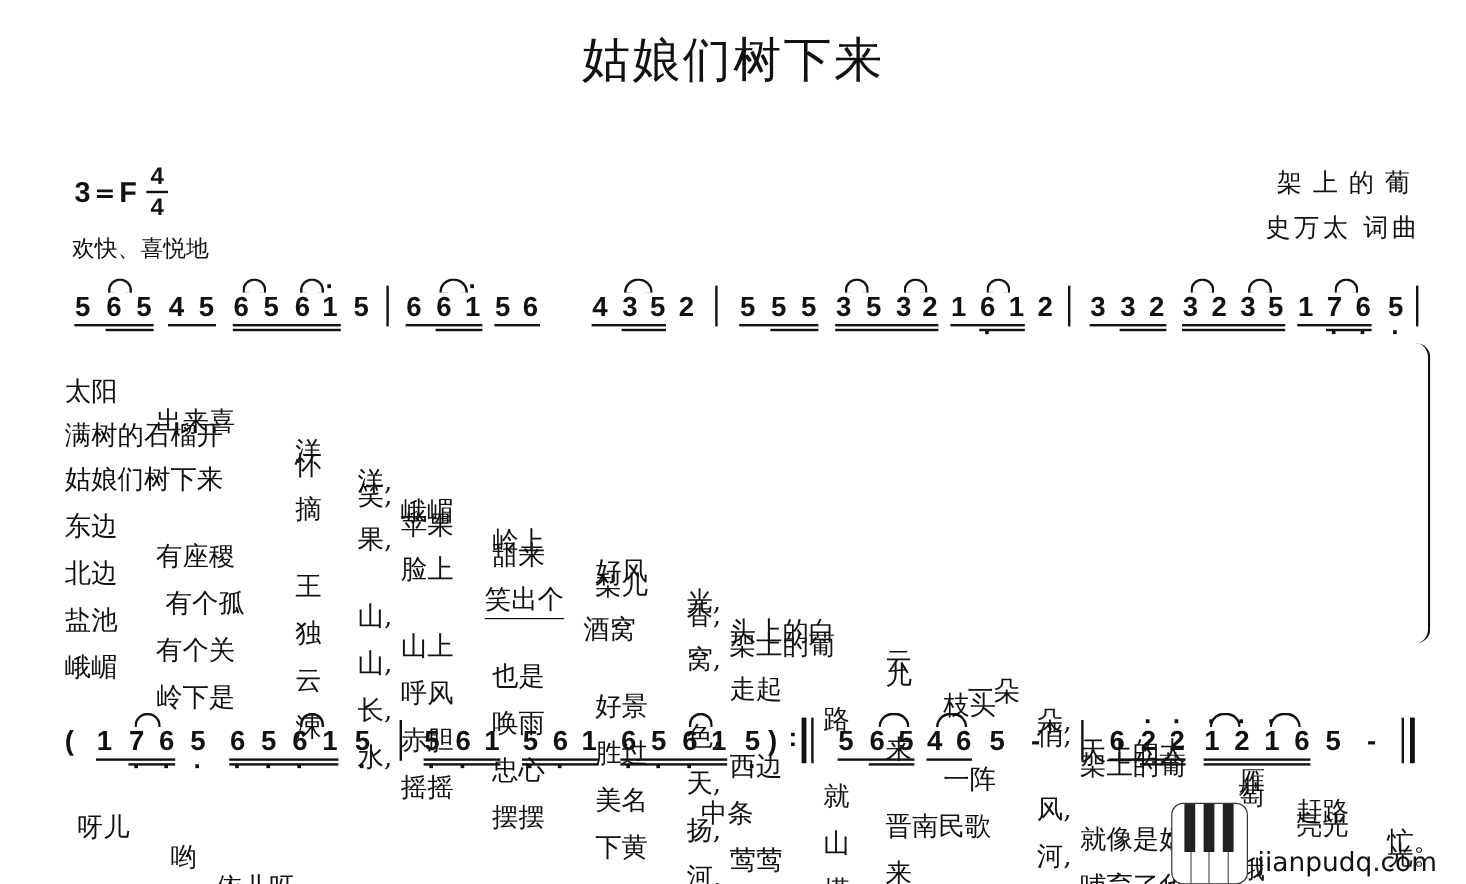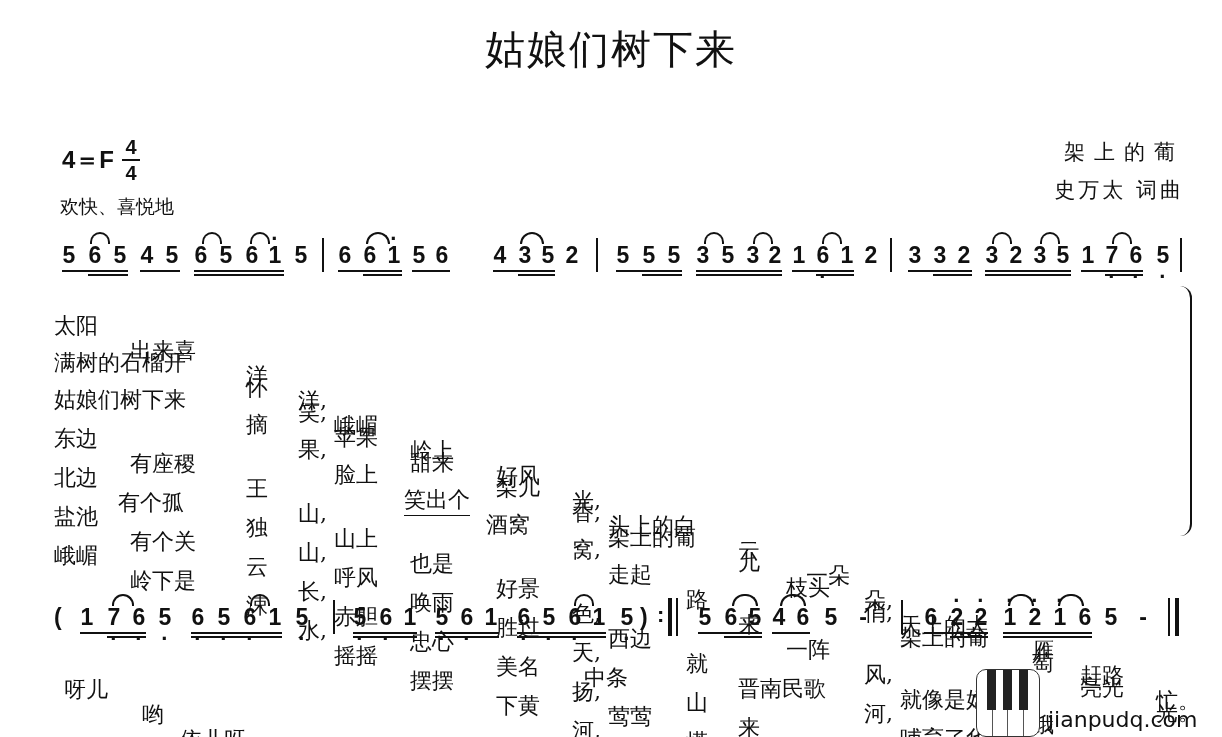--- a/index.html
+++ b/index.html
@@ -58,21 +58,21 @@
     .paren { position: absolute; font-family: "Liberation Sans", sans-serif; font-size: 23px; font-weight: bold; }
     .repeat-dots { position: absolute; font-size: 22px; font-weight: bold; font-family: "Liberation Sans", sans-serif; }
     .underl { border-bottom: 1.5px solid #111; }
   </style>
 </head>
 <body>
 
 <div class="title">姑娘们树下来</div>
 
 <div class="key">
-  <span>4＝F</span>
+  <span>3＝F</span>
   <span class="frac">
     <span>4</span>
     <span class="bar"></span>
     <span>4</span>
   </span>
 </div>
 <div class="tempo">欢快、喜悦地</div>
 <div class="credit c1">架上的葡</div>
 <div class="credit c2">史万太 词曲</div>
 
@@ -230,21 +230,21 @@
   <span class="lyr" style="left:632px">就</span>
   <span class="lyr" style="left:684px">晋南民歌</span>
   <span class="lyr" style="left:810px">河,</span>
   <span class="lyr" style="left:846px">哺育了华</span>
   
   
 </div>
 
 <div class="lyrics-row" style="top:438px;">
   <span class="lyr" style="left:0px">北边</span>
-  <span class="lyr" style="left:64px">有个孤</span>
+  <span class="lyr" style="left:84px">有个孤</span>
   <span class="lyr" style="left:192px">独</span>
   <span class="lyr" style="left:244px">山,</span>
   <span class="lyr" style="left:280px">呼风</span>
   <span class="lyr" style="left:356px">唤雨</span>
   <span class="lyr" style="left:442px">胜过</span>
   <span class="lyr" style="left:518px">天,</span>
   <span class="lyr" style="left:530px">中条</span>
   <span class="lyr" style="left:632px">山</span>
   <span class="lyr" style="left:684px">来</span>
   

